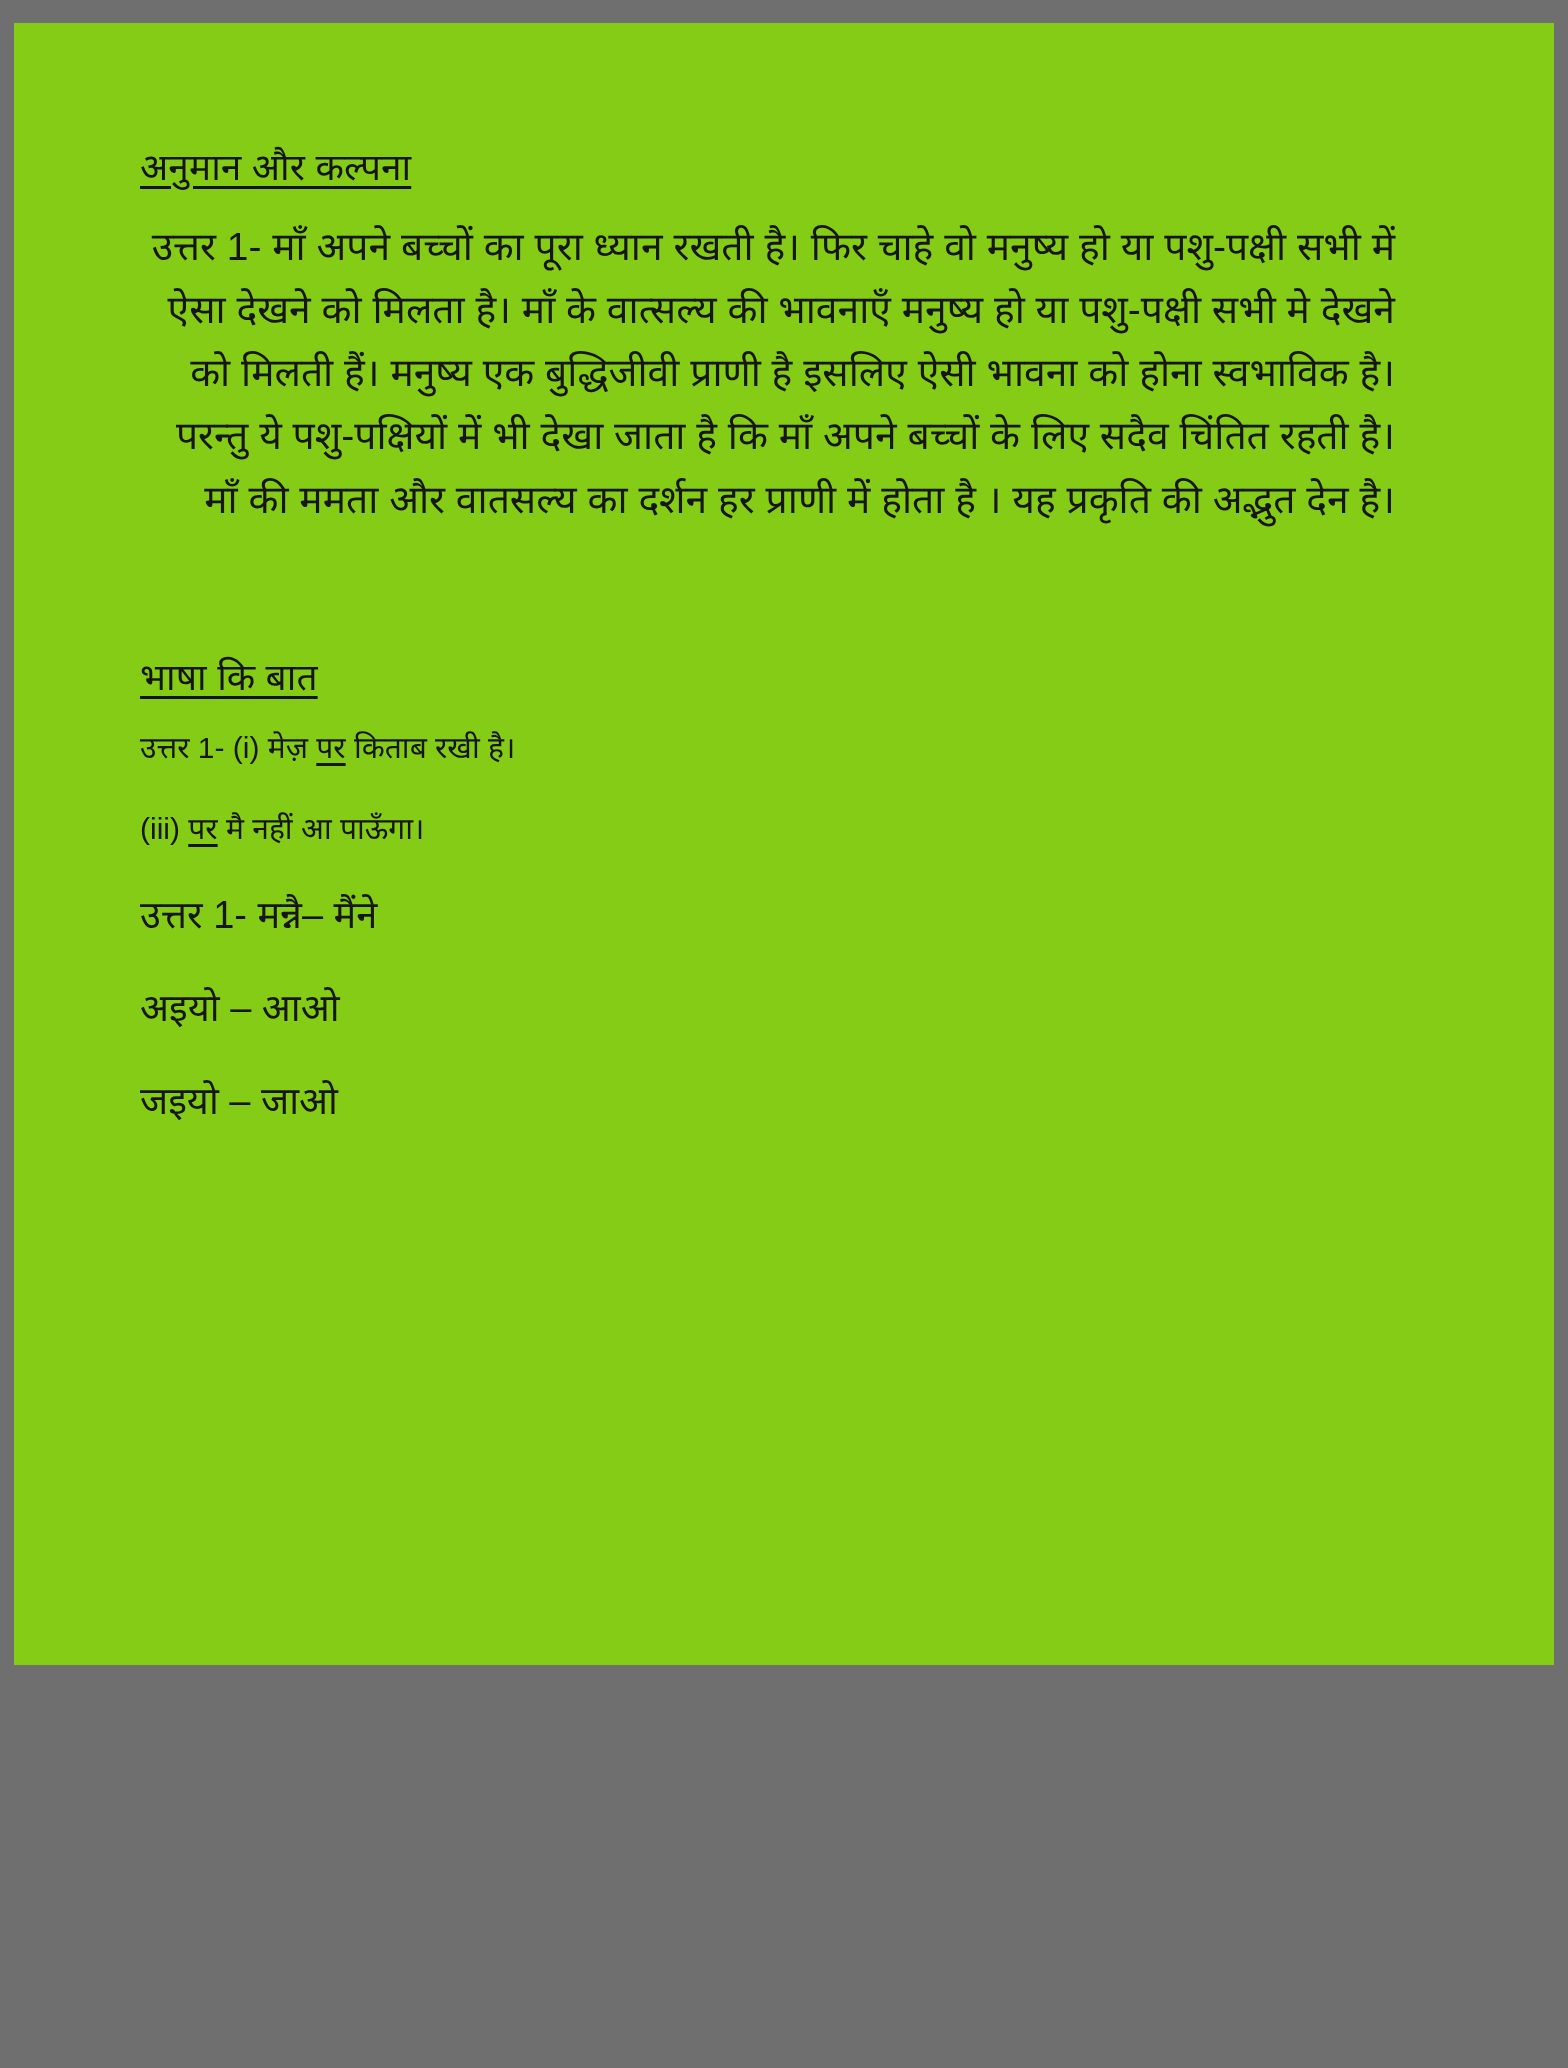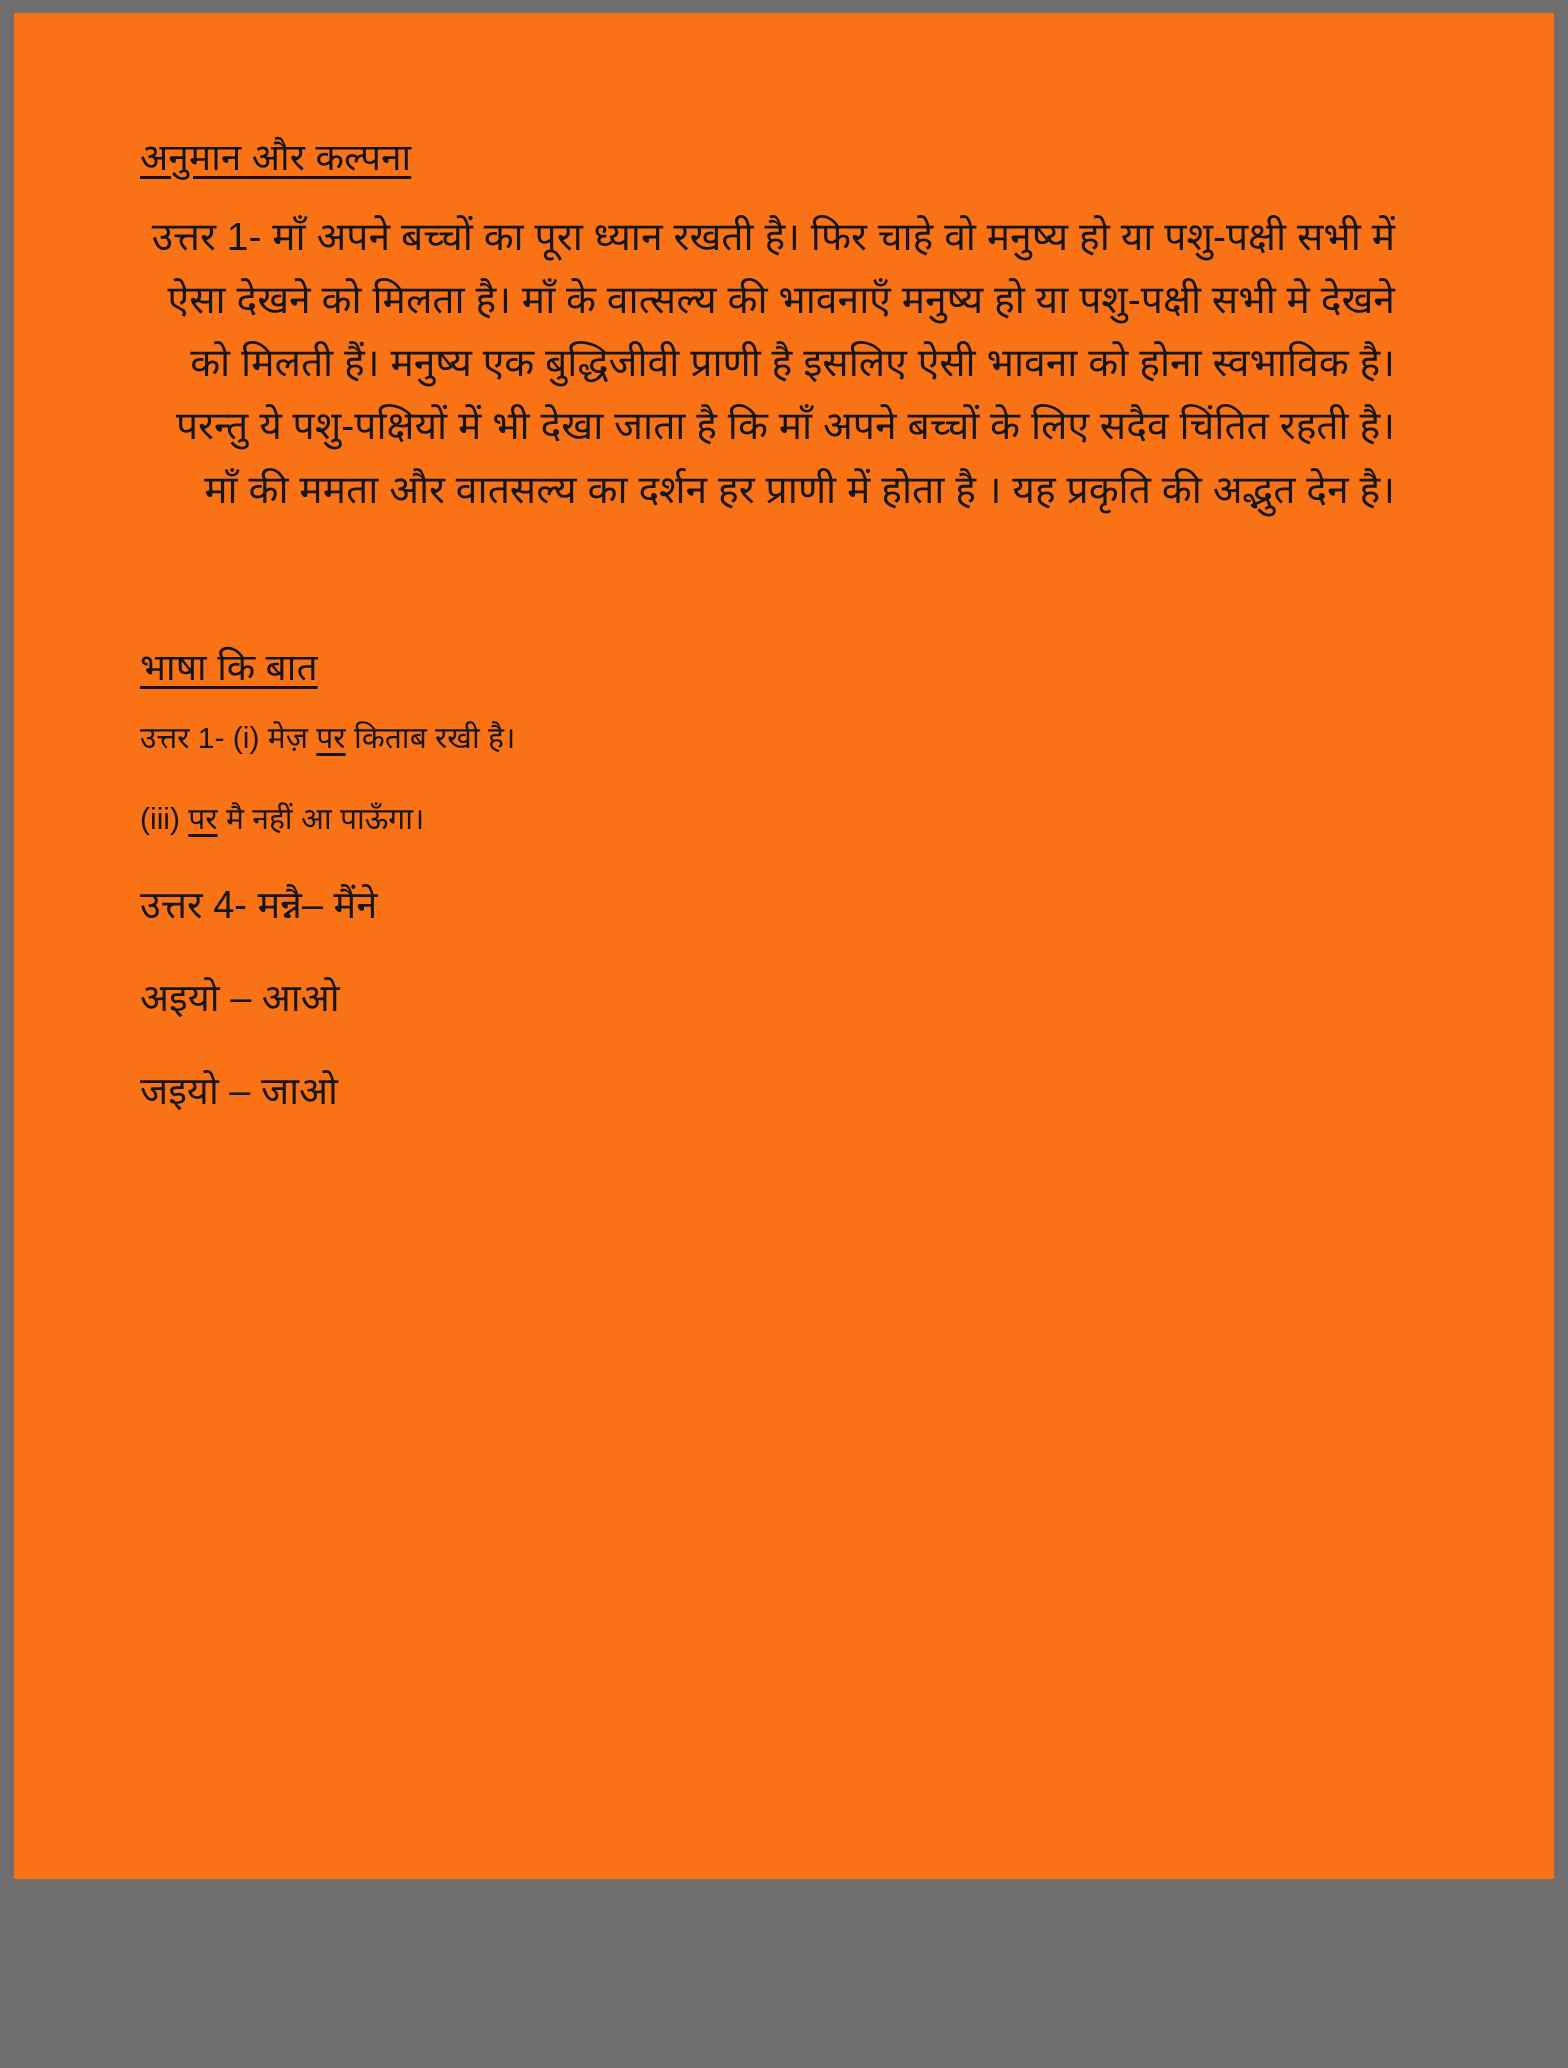--- a/index.html
+++ b/index.html
@@ -18,24 +18,24 @@
     left: 0;
     top: 0;
     width: 1568px;
     height: 2068px;
     background: #6f6f6f;
     box-sizing: border-box;
   }
   .page-sheet {
     position: absolute;
     left: 14px;
-    top: 13px;
+    top: 23px;
     width: 1540px;
-    height: 1866px;
-    background: #f97316;
+    height: 1642px;
+    background: #84cc16;
     box-sizing: border-box;
   }
   .page-content {
     position: absolute;
     left: 126px;
     top: 120px;
     width: 1300px;
   }
 
   .section-heading {
@@ -103,19 +103,19 @@
 
       <p class="answer-line">
         <span>उत्तर 1- (i) मेज़ </span><span class="u">पर</span><span> किताब रखी है।</span>
       </p>
 
 
       <p class="answer-line">
         <span>(iii) </span><span class="u">पर</span><span> मै नहीं आ पाऊँगा।</span>
       </p>
 
-      <p class="word-pair">उत्तर 4- मन्नै– मैंने</p>
+      <p class="word-pair">उत्तर 1- मन्नै– मैंने</p>
       <p class="word-pair">अइयो – आओ</p>
       <p class="word-pair">जइयो – जाओ</p>
 
     </div>
   </div>
 </div>
 
 </body></html>

